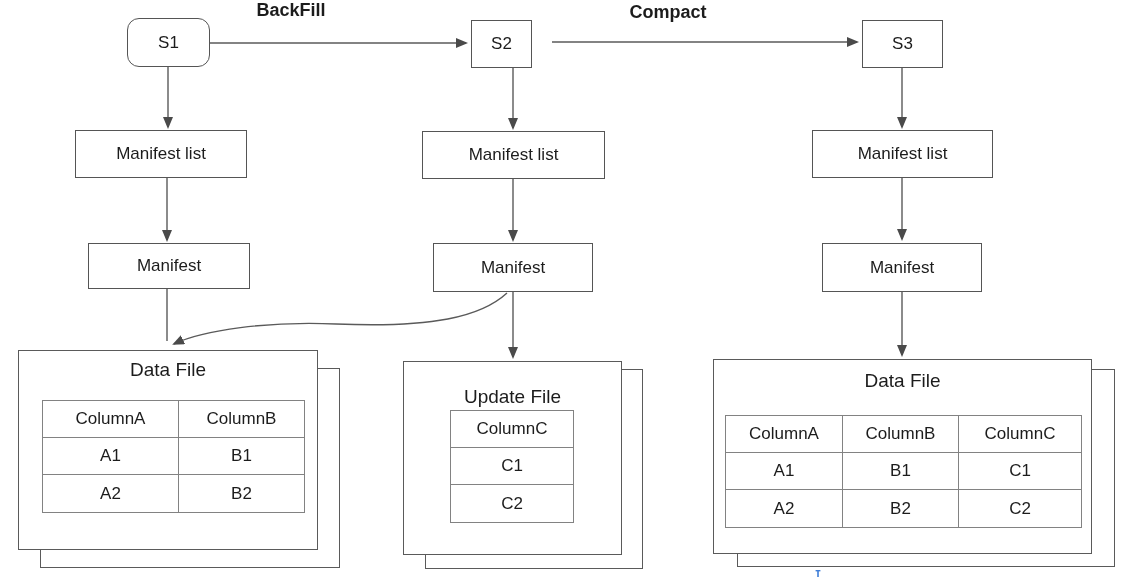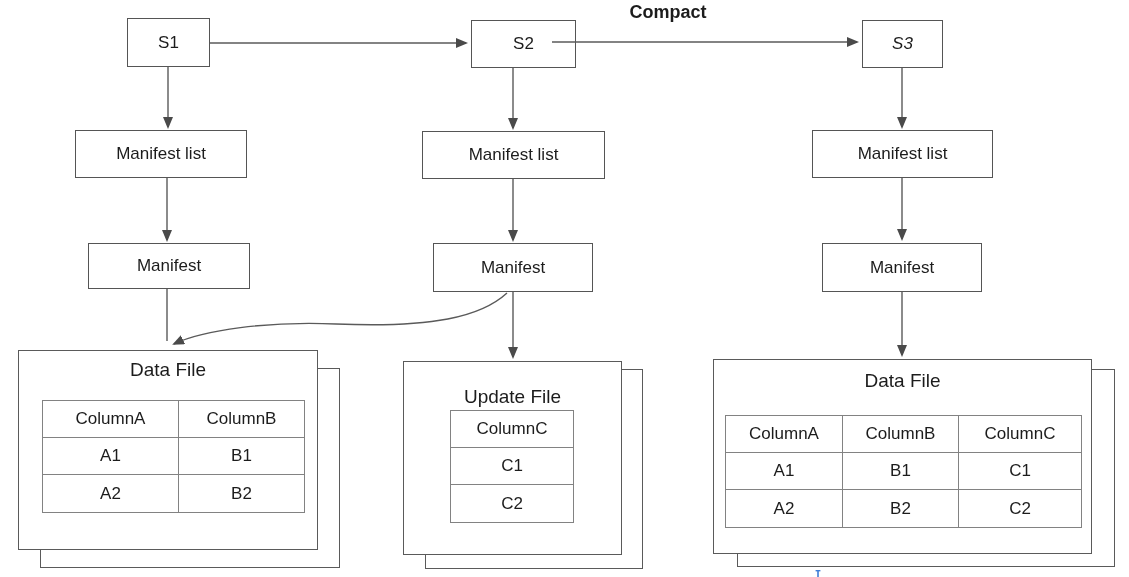--- a/index.html
+++ b/index.html
@@ -74,30 +74,31 @@
   }
   #cursor-mark{
     position:absolute;left:815px;top:570px;z-index:6;
   }
 </style>
 </head>
 <body>
 
 <div id="canvas">
 
-  <div class="box" style="left:127px;top:18px;width:83px;height:49px;">
+  <div class="box" style="left:127px;top:18px;width:83px;height:49px;border-radius:12px;">
     <span>S1</span>
   </div>
-  <div class="box" style="left:471px;top:20px;width:105px;height:48px;">
+  <div class="box" style="left:471px;top:20px;width:61px;height:48px;">
     <span>S2</span>
   </div>
-  <div class="box" style="left:862px;top:20px;width:81px;height:48px;font-style:italic;">
+  <div class="box" style="left:862px;top:20px;width:81px;height:48px;">
     <span>S3</span>
   </div>
 
+  <div class="edge-label" style="left:221px;top:0px;">BackFill</div>
   <div class="edge-label" style="left:598px;top:2px;">Compact</div>
 
   <div class="box" style="left:75px;top:130px;width:172px;height:48px;">
     <span>Manifest list</span>
   </div>
   <div class="box" style="left:422px;top:131px;width:183px;height:48px;">
     <span>Manifest list</span>
   </div>
   <div class="box" style="left:812px;top:130px;width:181px;height:48px;">
     <span>Manifest list</span>

